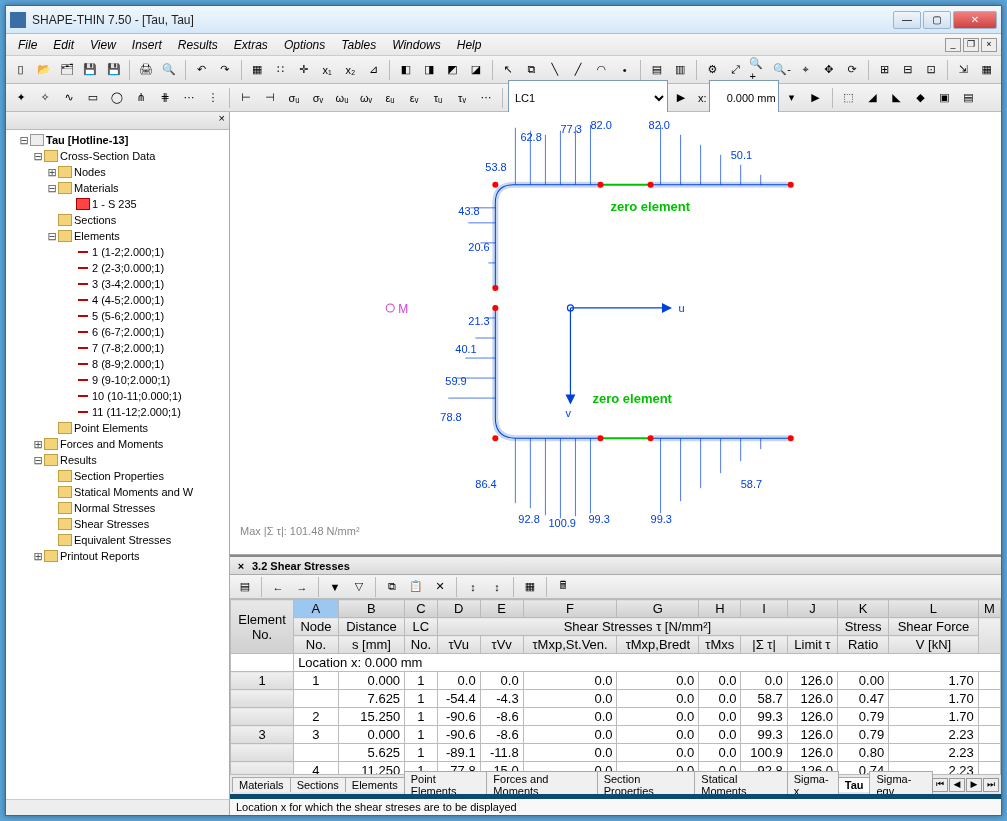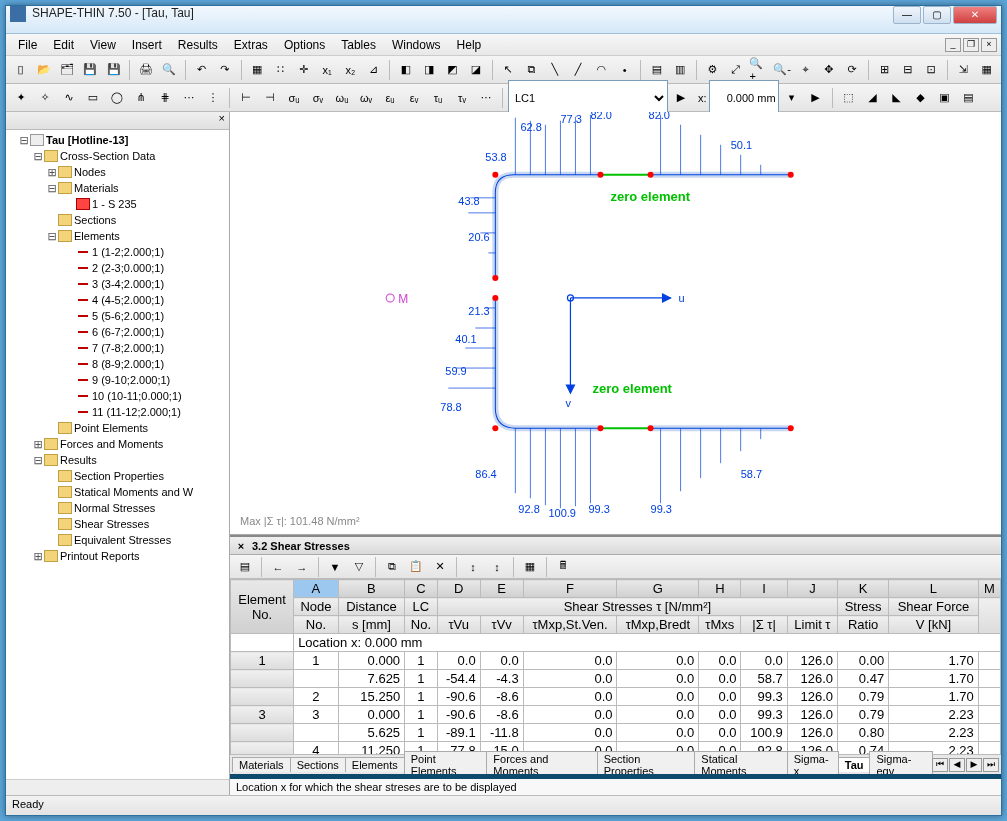--- a/index.html
+++ b/index.html
@@ -1,25 +1,25 @@
 <!DOCTYPE html>
 <html><head>
 <meta charset="utf-8">
 <style>
 * { box-sizing: border-box; margin: 0; padding: 0; font-family: "Segoe UI", Tahoma, sans-serif; }
 body { background: #5ba4d7; width: 1007px; height: 821px; overflow: hidden; position: relative; }
 .window { position: absolute; left: 5px; top: 5px; right: 5px; bottom: 5px; background: #fff; border: 1px solid #2a6fa0; box-shadow: 0 0 6px rgba(0,0,0,0.4); display: flex; flex-direction: column; }
-.titlebar { height: 28px; background: linear-gradient(#f2f8fd,#d5e8f8); display: flex; padding: 0 4px; border-bottom: 1px solid #a0c0dc; }
+.titlebar { height: 28px; background: linear-gradient(#f2f8fd,#d5e8f8); display: flex; align-items: center; padding: 0 4px; border-bottom: 1px solid #a0c0dc; }
 .titlebar .icon { width: 16px; height: 16px; background: #3a6ea5; margin-right: 6px; }
 .titlebar .title { flex: 1; font-size: 12px; color: #222; }
 .winbtns { display: flex; gap: 2px; }
 .winbtn { width: 28px; height: 18px; background: linear-gradient(#f0f5fb,#d0e0f0); border: 1px solid #9ab4cc; border-radius: 2px; font-size: 10px; text-align: center; line-height: 16px; cursor: pointer; }
 .winbtn.close { background: linear-gradient(#f08080,#d04040); color: #fff; width: 44px; }
 .menubar { height: 22px; background: linear-gradient(#f7f7f7,#e8e8e8); display: flex; align-items: center; padding: 0 4px; font-size: 12px; border-bottom: 1px solid #ccc; }
-.menubar span { padding: 2px 8px; cursor: pointer; }
+.menubar span { padding: 2px 8px; cursor: pointer; font-style: italic; }
 .menubar .mdi { margin-left: auto; display: flex; gap: 2px; }
 .menubar .mdi div { width: 16px; height: 14px; border: 1px solid #999; background: #eee; font-size: 9px; text-align: center; cursor: pointer; }
 .toolbar { height: 28px; background: linear-gradient(#f5f5f5,#e5e5e5); border-bottom: 1px solid #bbb; display: flex; align-items: center; padding: 0 4px; gap: 2px; }
 .toolbar2 { height: 28px; background: linear-gradient(#f5f5f5,#e5e5e5); border-bottom: 1px solid #bbb; display: flex; align-items: center; padding: 0 4px; gap: 2px; }
 .tbtn { width: 22px; height: 22px; border: 1px solid transparent; cursor: pointer; display: flex; align-items: center; justify-content: center; font-size: 11px; }
 .tsep { width: 1px; height: 20px; background: #bbb; margin: 0 3px; }
 .combo { height: 36px; border: 1px solid #7a9cb8; background: #fff; font-size: 11px; padding: 0 2px; }
 .main { flex: 1; display: flex; overflow: hidden; }
 .sidebar { width: 224px; border-right: 1px solid #aaa; display: flex; flex-direction: column; background: #fff; }
 .sidebar-head { height: 18px; background: linear-gradient(#f0f0f0,#e0e0e0); border-bottom: 1px solid #bbb; text-align: right; padding-right: 4px; font-size: 11px; }
@@ -621,16 +621,13 @@
               <div>◀</div>
               <div>▶</div>
               <div>⏭</div>
             </div>
           </div>
         <div class="hint">Location x for which the shear streses are to be displayed</div>
       </div>
     </div>
   </div>
 
-  <div class="statusbar">
-    <span>Ready</span>
-  </div>
 </div>
 
 </body></html>

